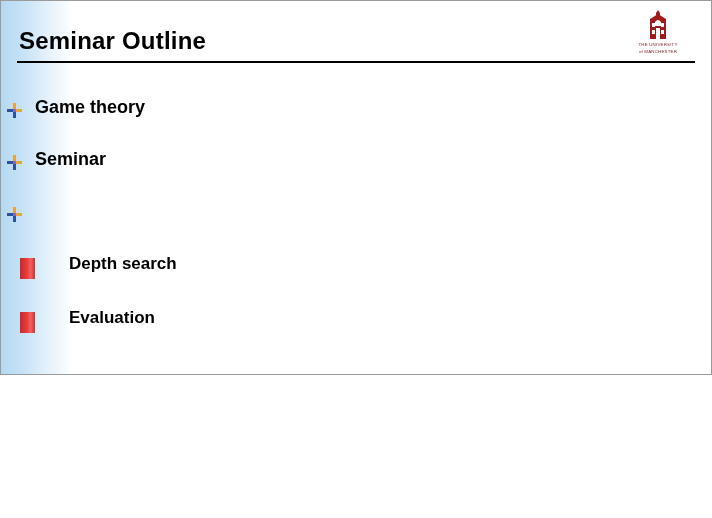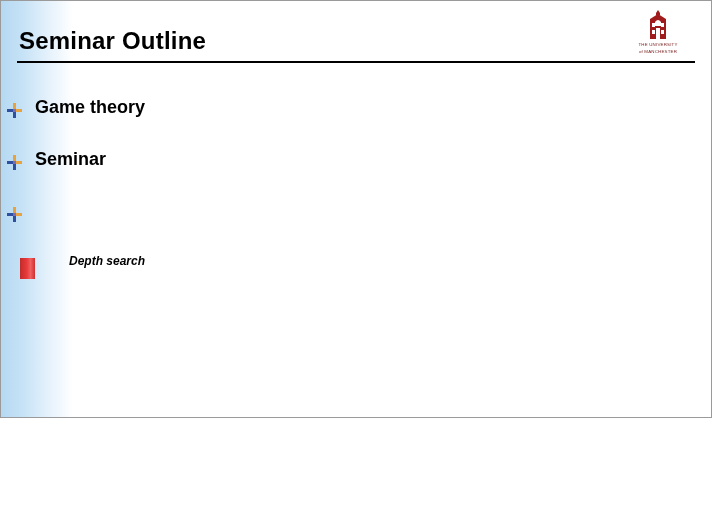--- a/index.html
+++ b/index.html
@@ -6,21 +6,21 @@
     margin: 0;
     padding: 0;
     background: #ffffff;
   }
   body {
     font-family: "Liberation Sans", sans-serif;
   }
   .slide {
     position: relative;
     width: 712px;
-    height: 418px;
+    height: 375px;
     box-sizing: border-box;
     border: 1px solid #9a9a9a;
     background: #ffffff;
     overflow: hidden;
   }
   
   .left-band {
     position: absolute;
     left: 0;
     top: 0;
@@ -98,24 +98,23 @@
     left: 19px;
     top: 13px;
     width: 15px;
     height: 21px;
     background: linear-gradient(to right, #c22b2b 0%, #e83a3a 45%, #f06060 70%, #d03030 100%);
   }
   .b2 .label {
     position: absolute;
     left: 68px;
     top: 9px;
-    font-size: 12px;
+    font-size: 17px;
     font-weight: bold;
     color: #000000;
-    font-style: italic;
   }
 </style>
 </head>
 <body>
 
 <div class="slide">
 
   <div class="left-band"></div>
 
   <div class="logo">
@@ -176,15 +175,19 @@
           <rect x="6" y="6" width="3" height="3" fill="#7a6fb0"></rect>
         </svg>
       </span>
     </div>
 
     <div class="b2">
       <span class="marker"></span>
       <span class="label">Depth search</span>
     </div>
 
+    <div class="b2">
+      <span class="marker"></span>
+      <span class="label">Evaluation</span>
+    </div>
 
   </div>
 </div>
 
 </body></html>

